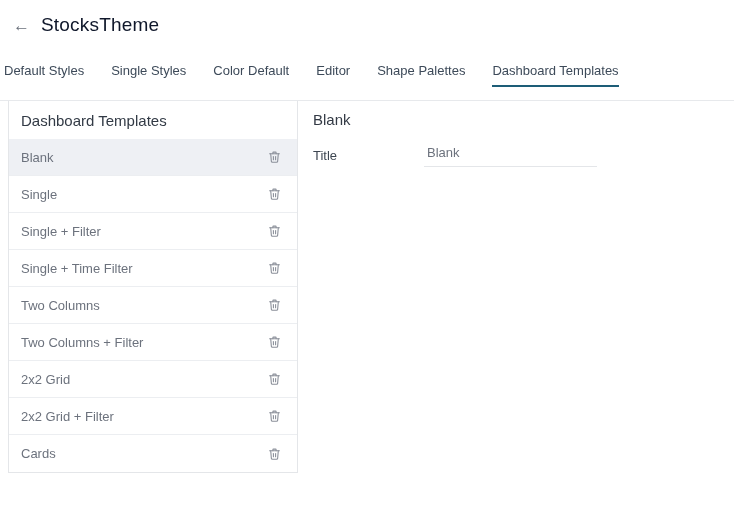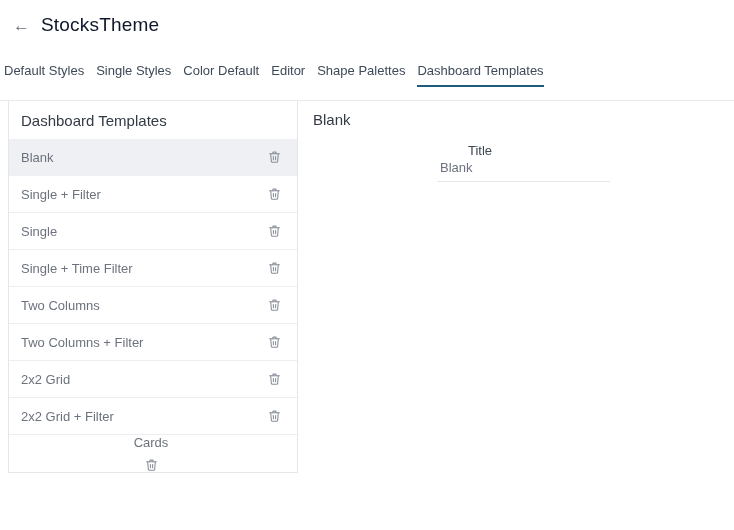--- a/index.html
+++ b/index.html
@@ -30,21 +30,21 @@
   .page-title {
     font-size: 19px;
     color: #0f172a;
     font-weight: 500;
     letter-spacing: 0.2px;
   }
 
   
   .tab-bar {
     display: flex;
-    gap: 12px;
+    gap: 27px;
     padding-left: 4px;
     margin-top: 23px;
   }
   .tab {
     font-size: 13px;
     color: #3d4a59;
     font-weight: 500;
     padding-bottom: 7px;
     border-bottom: 2px solid transparent;
     cursor: pointer;
@@ -79,21 +79,21 @@
   }
   .list-row {
     display: flex;
     align-items: center;
     justify-content: space-between;
     height: 37px;
     padding: 0 16px 0 12px;
     border-bottom: 1px solid #eceef1;
     cursor: pointer;
   }
-  .list-row:last-child { border-bottom: none; flex-direction: column; }
+  .list-row:last-child { border-bottom: none; }
   .list-row.selected { background: #eef0f4; }
   .list-row-label {
     font-size: 13px;
     color: #6c727d;
   }
   .trash-btn {
     background: none;
     border: none;
     padding: 0;
     cursor: pointer;
@@ -108,21 +108,20 @@
   }
   .detail-heading {
     font-size: 15px;
     font-weight: 500;
     color: #333a45;
   }
   .field-row {
     display: flex;
     align-items: center;
     margin-top: 15px;
-    flex-direction: column;
   }
   .field-label {
     width: 111px;
     font-size: 13px;
     color: #3d4651;
   }
   .field-input {
     width: 173px;
     border: none;
     border-bottom: 1px solid #e4e6e9;
@@ -163,34 +162,34 @@
             <path d="M3 6h18"></path>
             <path d="M19 6l-1.2 14a2 2 0 0 1-2 1.8H8.2a2 2 0 0 1-2-1.8L5 6"></path>
             <path d="M9 6V4a1 1 0 0 1 1-1h4a1 1 0 0 1 1 1v2"></path>
             <line x1="10" y1="11" x2="10" y2="17"></line>
             <line x1="14" y1="11" x2="14" y2="17"></line>
           </svg>
         </button>
     </div>
 
     <div class="list-row">
+      <span class="list-row-label">Single</span>
+      <button class="trash-btn">
+          <svg width="13" height="14" viewBox="0 0 24 24" fill="none" stroke="#8a8f99" stroke-width="2" stroke-linecap="round" stroke-linejoin="round">
+            <path d="M3 6h18"></path>
+            <path d="M19 6l-1.2 14a2 2 0 0 1-2 1.8H8.2a2 2 0 0 1-2-1.8L5 6"></path>
+            <path d="M9 6V4a1 1 0 0 1 1-1h4a1 1 0 0 1 1 1v2"></path>
+            <line x1="10" y1="11" x2="10" y2="17"></line>
+            <line x1="14" y1="11" x2="14" y2="17"></line>
+          </svg>
+        </button>
+    </div>
+
+    <div class="list-row">
       <span class="list-row-label">Single + Filter</span>
-      <button class="trash-btn">
-          <svg width="13" height="14" viewBox="0 0 24 24" fill="none" stroke="#8a8f99" stroke-width="2" stroke-linecap="round" stroke-linejoin="round">
-            <path d="M3 6h18"></path>
-            <path d="M19 6l-1.2 14a2 2 0 0 1-2 1.8H8.2a2 2 0 0 1-2-1.8L5 6"></path>
-            <path d="M9 6V4a1 1 0 0 1 1-1h4a1 1 0 0 1 1 1v2"></path>
-            <line x1="10" y1="11" x2="10" y2="17"></line>
-            <line x1="14" y1="11" x2="14" y2="17"></line>
-          </svg>
-        </button>
-    </div>
-
-    <div class="list-row">
-      <span class="list-row-label">Single</span>
       <button class="trash-btn">
           <svg width="13" height="14" viewBox="0 0 24 24" fill="none" stroke="#8a8f99" stroke-width="2" stroke-linecap="round" stroke-linejoin="round">
             <path d="M3 6h18"></path>
             <path d="M19 6l-1.2 14a2 2 0 0 1-2 1.8H8.2a2 2 0 0 1-2-1.8L5 6"></path>
             <path d="M9 6V4a1 1 0 0 1 1-1h4a1 1 0 0 1 1 1v2"></path>
             <line x1="10" y1="11" x2="10" y2="17"></line>
             <line x1="14" y1="11" x2="14" y2="17"></line>
           </svg>
         </button>
     </div>

